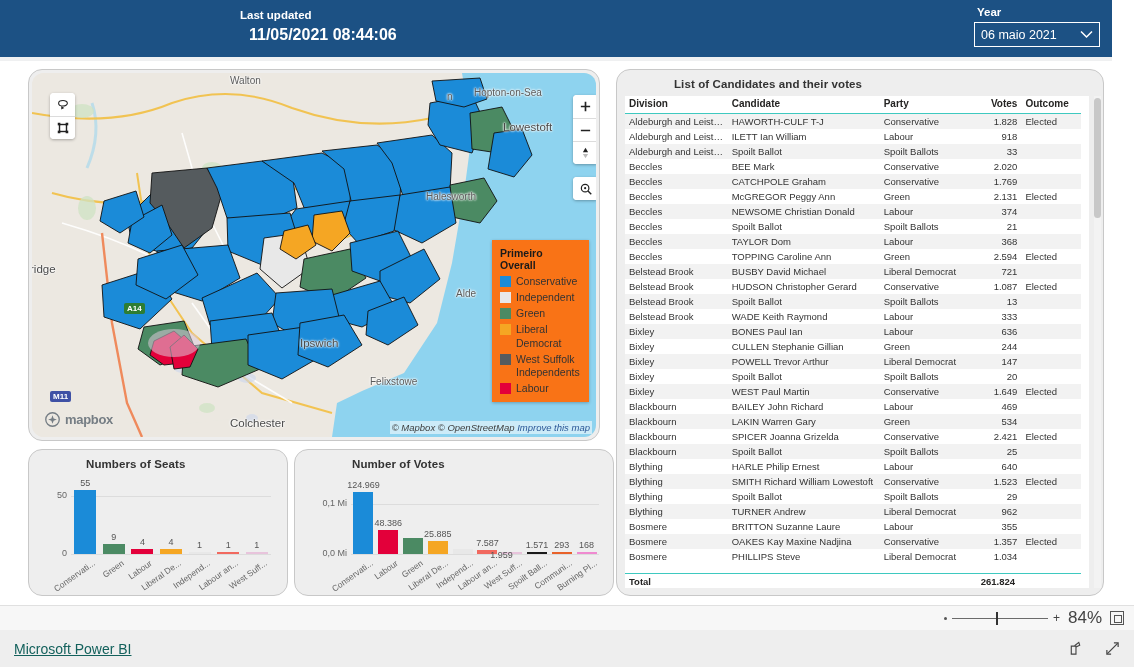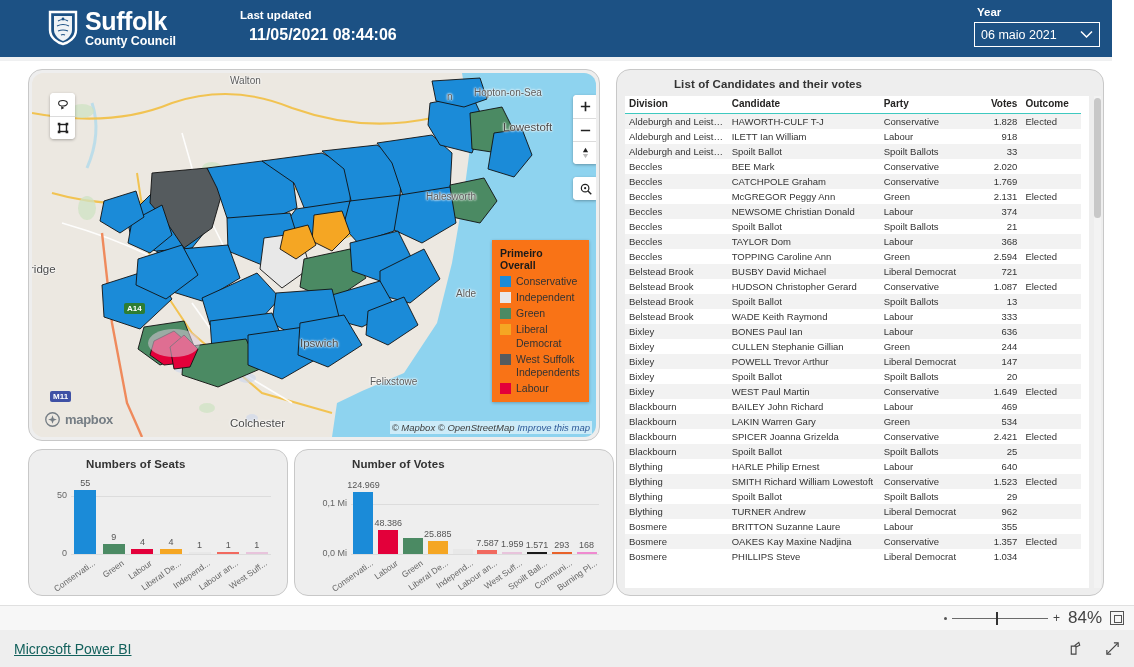--- a/index.html
+++ b/index.html
@@ -291,34 +291,20 @@
     position:absolute; left:1112px; top:0; width:22px; height:605px;
     background:#ffffff;
   }
 </style>
 </head>
 <body>
 
 <div id="report">
 
   <div id="header">
-    <div class="logo-wrap">
-      <div class="shield">
-        <svg width="30" height="36" viewBox="0 0 30 36">
-          <path d="M2 2 H28 V20 C28 28 20 33 15 34 C10 33 2 28 2 20 Z" fill="#1c5184" stroke="#ffffff" stroke-width="2.4"></path>
-          <path d="M6 6 H24 V20 C24 26 18 30 15 31 C12 30 6 26 6 20 Z" fill="#ffffff" opacity="0.93"></path>
-          <path d="M10 11 q5 -3 10 0 M9 16 q6 -3 12 0 M10 21 q5 -2 10 0 M13 25 q2 -1 4 0" stroke="#1c5184" stroke-width="1.1" fill="none"></path>
-          <circle cx="15" cy="9" r="1.4" fill="#1c5184"></circle>
-        </svg>
-      </div>
-      <div class="logo-text">
-        <span class="logo-top">Suffolk</span>
-        <span class="logo-bot">County Council</span>
-      </div>
-    </div>
 
     <div id="lastupd-label">Last updated</div>
     <div id="lastupd-value">11/05/2021 08:44:06</div>
 
     <div id="year-label">Year</div>
     <div id="year-select">
       <span class="val">06 maio 2021</span>
       <span class="chev">
         <svg width="13" height="9" viewBox="0 0 13 9">
             <path d="M1 1.5 L6.5 7 L12 1.5" stroke="#ffffff" stroke-width="1.5" fill="none"></path>
@@ -745,20 +731,24 @@
                 <tr>
                   <td>Bosmere</td>
                   <td>PHILLIPS Steve</td>
                   <td>Liberal Democrat</td>
                   <td class="num">1.034</td>
                   <td></td>
                 </tr>
               </tbody>
           </table>
         </div>
+        <div id="tbl-total">
+          <span class="t-label">Total</span>
+          <span class="t-value">261.824</span>
+        </div>
       </div>
       <div class="tbl-scrollbar">
         <div class="thumb"></div>
       </div>
     </div>
 
     <div class="card" id="seats-card">
       <div class="card-title">Numbers of Seats</div>
       <div class="chart-plot" id="seats-plot" style="left:42px; top:34px; width:200px; height:70px;">
           <div class="gridline" style="left: 0px; width: 200px; top: 70px;"></div>
@@ -808,21 +798,21 @@
           <div class="cat-label" style="left: 16px; width: 52px; top: 74px;">Green</div>
           <div class="bar" style="left: 76.8px; width: 20px; height: 12.9425px; background: rgb(245, 166, 35);"></div>
           <div class="bar-label" style="left: 64.8px; width: 44px; text-align: center; top: 45.0575px;">25.885</div>
           <div class="cat-label" style="left: 40.8px; width: 52px; top: 74px;">Liberal De...</div>
           <div class="bar" style="left: 101.6px; width: 20px; height: 4.75px; background: rgb(232, 232, 232);"></div>
           <div class="cat-label" style="left: 65.6px; width: 52px; top: 74px;">Independ...</div>
           <div class="bar" style="left: 126.4px; width: 20px; height: 3.7935px; background: rgb(241, 105, 95);"></div>
           <div class="bar-label" style="left: 114.4px; width: 44px; text-align: center; top: 54.2065px;">7.587</div>
           <div class="cat-label" style="left: 90.4px; width: 52px; top: 74px;">Labour an...</div>
           <div class="bar" style="left: 151.2px; width: 20px; height: 2px; background: rgb(232, 196, 220);"></div>
-          <div class="bar-label" style="left: 139.2px; width: 44px; text-align: center; top: 55px;">1.959</div>
+          <div class="bar-label" style="left: 139.2px; width: 44px; top: 66px;">1.959</div>
           <div class="cat-label" style="left: 115.2px; width: 52px; top: 74px;">West Suff...</div>
           <div class="bar" style="left: 176px; width: 20px; height: 2px; background: rgb(26, 26, 26);"></div>
           <div class="bar-label" style="left: 164px; width: 44px; text-align: center; top: 56px;">1.571</div>
           <div class="cat-label" style="left: 140px; width: 52px; top: 74px;">Spoilt Ball...</div>
           <div class="bar" style="left: 200.8px; width: 20px; height: 2px; background: rgb(232, 98, 42);"></div>
           <div class="bar-label" style="left: 188.8px; width: 44px; text-align: center; top: 56px;">293</div>
           <div class="cat-label" style="left: 164.8px; width: 52px; top: 74px;">Communi...</div>
           <div class="bar" style="left: 225.6px; width: 20px; height: 2px; background: rgb(239, 138, 208);"></div>
           <div class="bar-label" style="left: 213.6px; width: 44px; text-align: center; top: 56px;">168</div>
           <div class="cat-label" style="left: 189.6px; width: 52px; top: 74px;">Burning Pl...</div>

